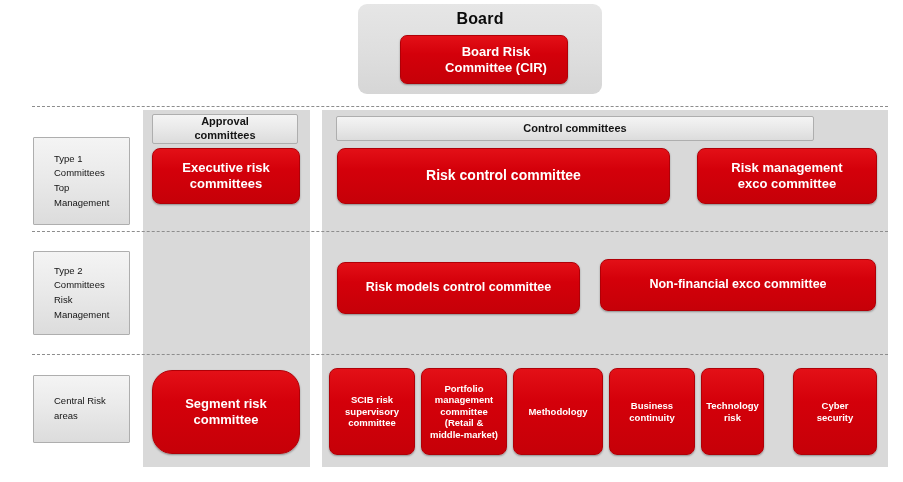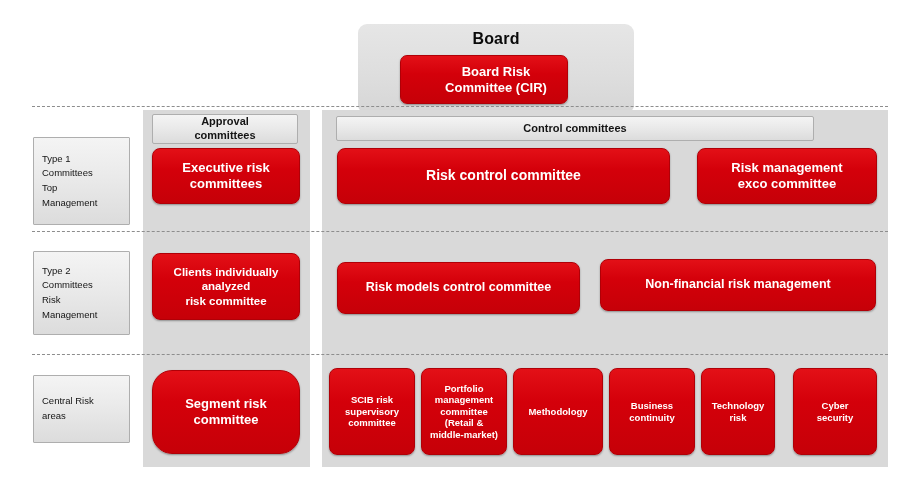--- a/index.html
+++ b/index.html
@@ -22,26 +22,25 @@
     left: 0; top: 0;
     width: 903px;
     height: 482px;
   }
 
   
   .board-block {
     position: absolute;
     left: 358px;
     top: 4px;
-    width: 276px;
+    width: 244px;
     height: 90px;
     background: linear-gradient(180deg, #e6e6e6 0%, #dedede 55%, #d6d6d6 100%);
     border-radius: 9px;
     box-sizing: border-box;
-    margin-top: 20px;
   }
   .board-title {
     position: absolute;
     left: 0; right: 0;
     top: 6px;
     text-align: center;
     font-size: 16px;
     font-weight: bold;
     color: #0a0a0a;
     letter-spacing: 0.2px;
@@ -100,21 +99,21 @@
   #dash-mid1   { top: 231px; }
   #dash-mid2   { top: 354px; }
 
   
   .side-label {
     position: absolute;
     left: 33px;
     width: 97px;
     font-size: 9.5px;
     line-height: 1.55;
-    padding: 0 8px;
+    padding: 0 20px;
     display: flex;
     align-items: center;
     white-space: pre-line;
     border-radius: 1px;
   }
   #side-0 { top: 137px; height: 88px; }
   #side-1 { top: 251px; height: 84px; }
   #side-2 { top: 375px; height: 68px; }
 
   
@@ -149,21 +148,21 @@
     position: absolute;
     top: 368px;
     height: 87px;
     font-size: 9.5px;
     border-radius: 8px;
   }
   #b3-0 { left: 329px; width: 86px; }
   #b3-1 { left: 421px; width: 86px; }
   #b3-2 { left: 513px; width: 90px; }
   #b3-3 { left: 609px; width: 86px; }
-  #b3-4 { left: 701px; width: 74px; }
+  #b3-4 { left: 701px; width: 63px; }
   #b3-5 { left: 793px; width: 84px; }
 </style>
 </head>
 <body>
 
 <div class="canvas">
 
   <div class="board-block">
     <div class="board-title">Board</div>
     <div class="board-pill red" style="font-size:13px;">Board Risk
@@ -191,25 +190,22 @@
   <div class="col-header greybox" id="hdr-approval">Approval
 committees</div>
   <div class="col-header greybox" id="hdr-control">Control committees</div>
 
   <div class="red" id="b-exec">Executive risk
 committees</div>
   <div class="red" id="b-exco">Risk management
 exco committee</div>
   <div class="red" id="b-riskctrl">Risk control committee</div>
 
-  <div class="red" id="b-clients">Clients individually
-analyzed
-risk committee</div>
   <div class="red" id="b-models">Risk models control committee</div>
-  <div class="red" id="b-nonfin">Non-financial risk management</div>
+  <div class="red" id="b-nonfin">Non-financial exco committee</div>
 
   <div class="red" id="b-segment">Segment risk
 committee</div>
 
   <div class="red b3" id="b3-0">SCIB risk
 supervisory
 committee</div>
   <div class="red b3" id="b3-1">Portfolio
 management
 committee

